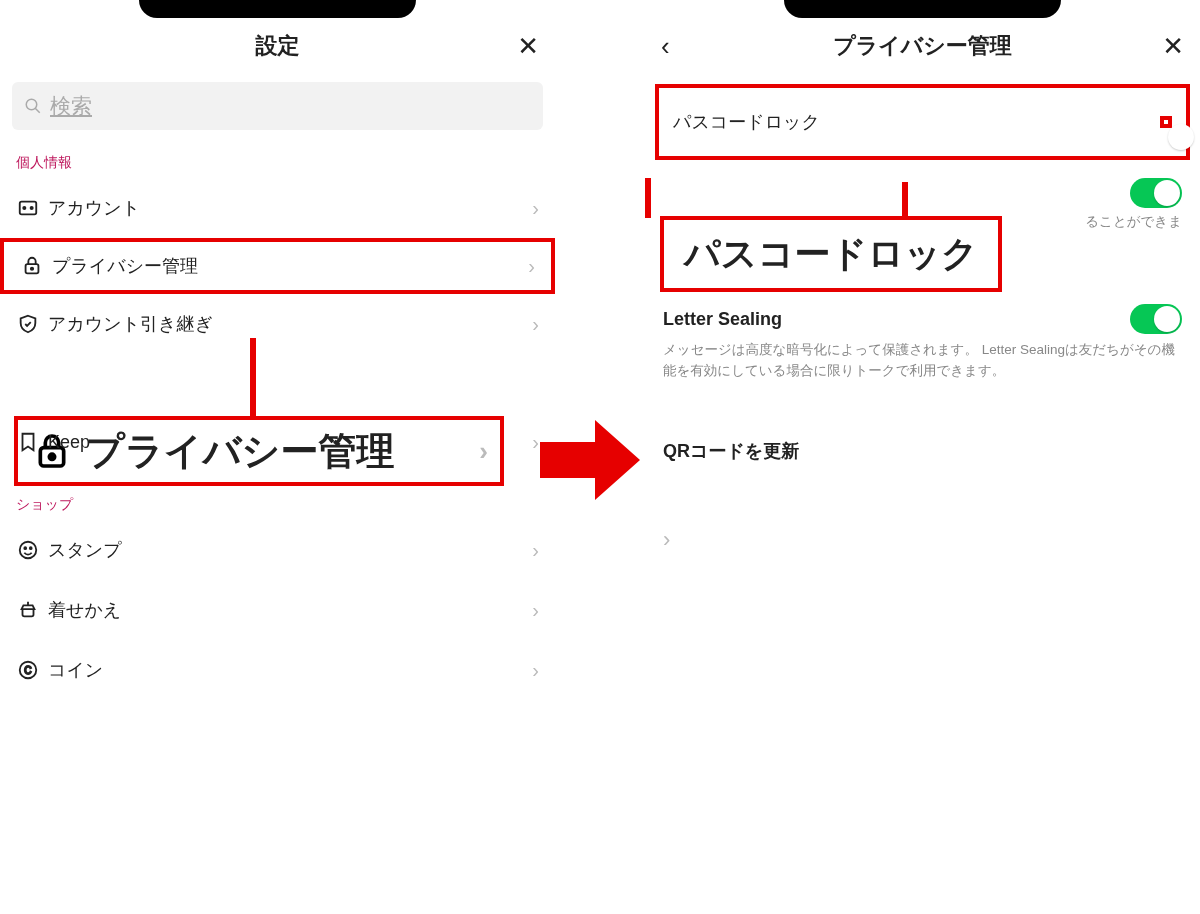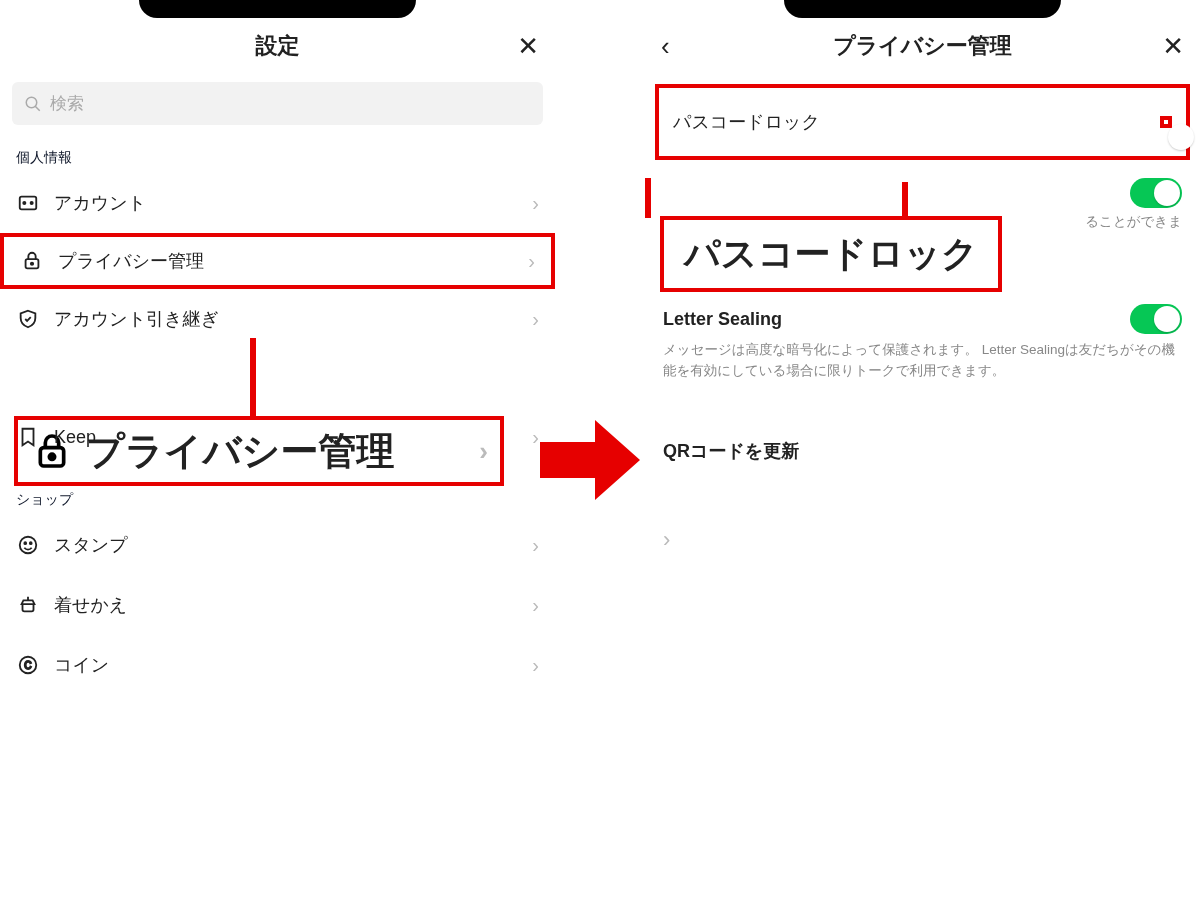--- a/index.html
+++ b/index.html
@@ -42,32 +42,33 @@
   }
   .search-bar {
     margin: 8px 12px 14px;
     background: #f2f2f2;
     border-radius: 6px;
     padding: 10px 12px;
     display: flex;
     align-items: center;
     gap: 8px;
     color: #aaa;
-    font-size: 17px;
+    font-size: 21px;
+    text-decoration: underline;
   }
   .section-label {
     padding: 10px 16px 6px;
-    color: #0f172a;
+    color: #be185d;
     font-size: 14px;
   }
   .row {
     display: flex;
     align-items: center;
     padding: 18px 16px;
-    gap: 14px;
+    gap: 8px;
     font-size: 18px;
     color: #222;
     position: relative;
   }
   .row .icon {
     width: 24px; height: 24px; display:flex; align-items:center; justify-content:center;
     flex-shrink:0;
   }
   .row .label { flex: 1; }
   .row .chev { color: #bbb; font-size: 20px; }

